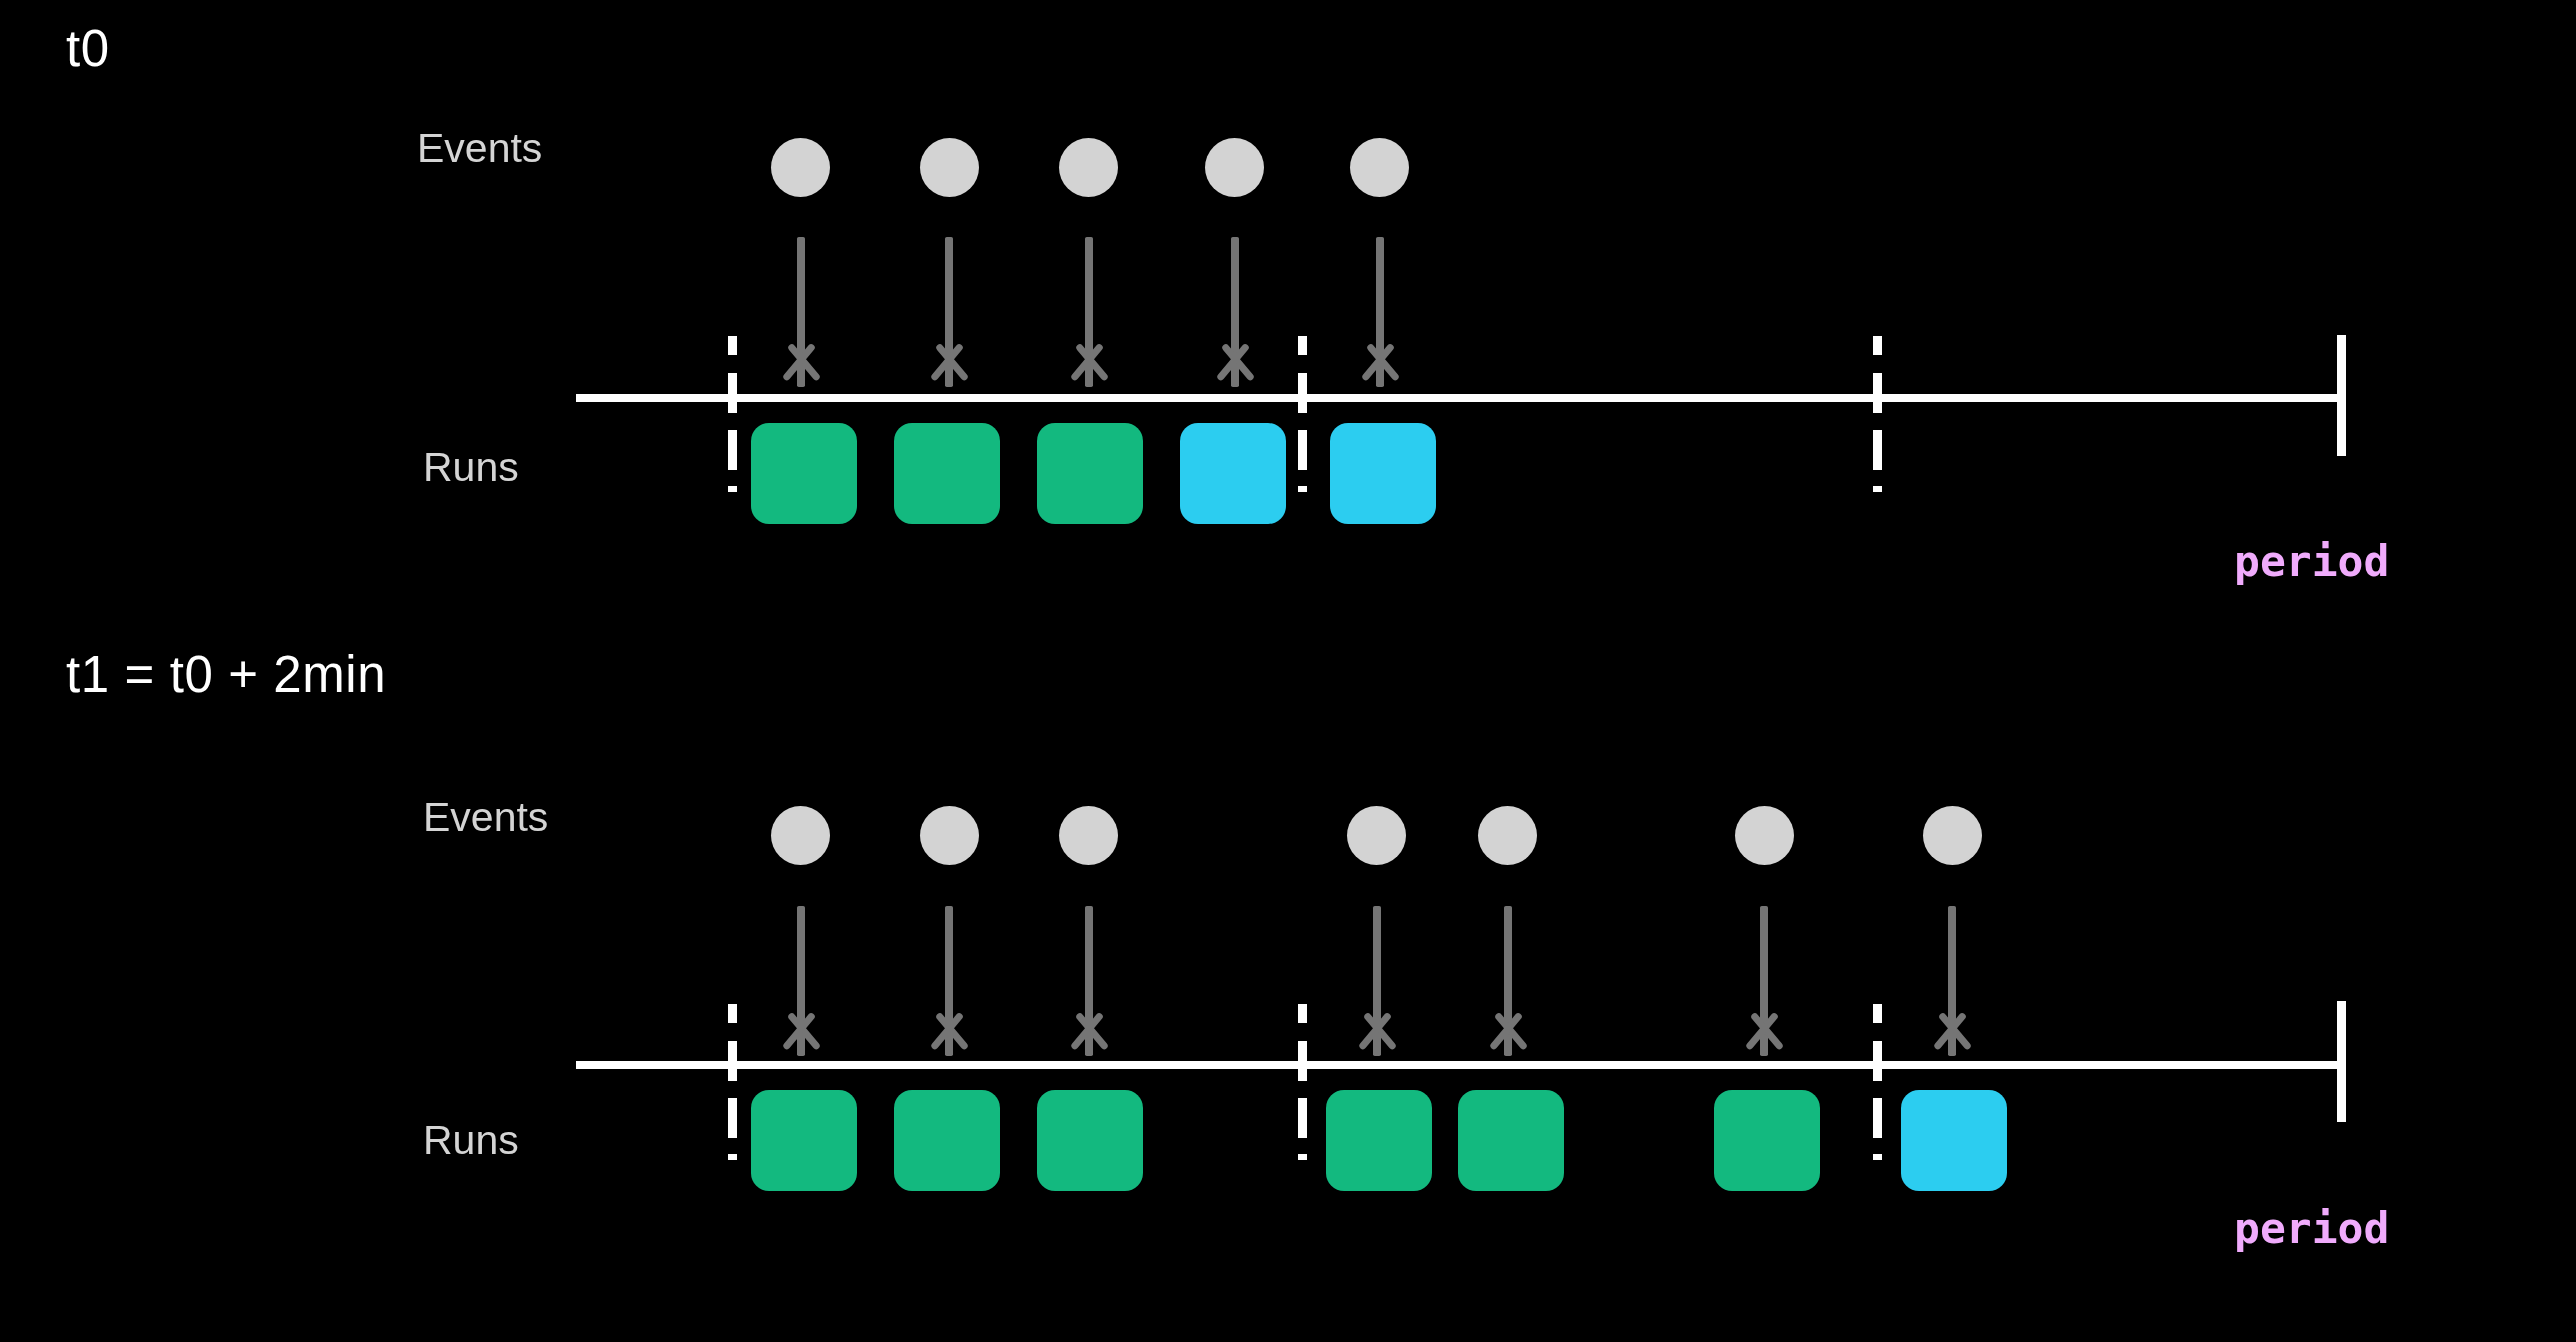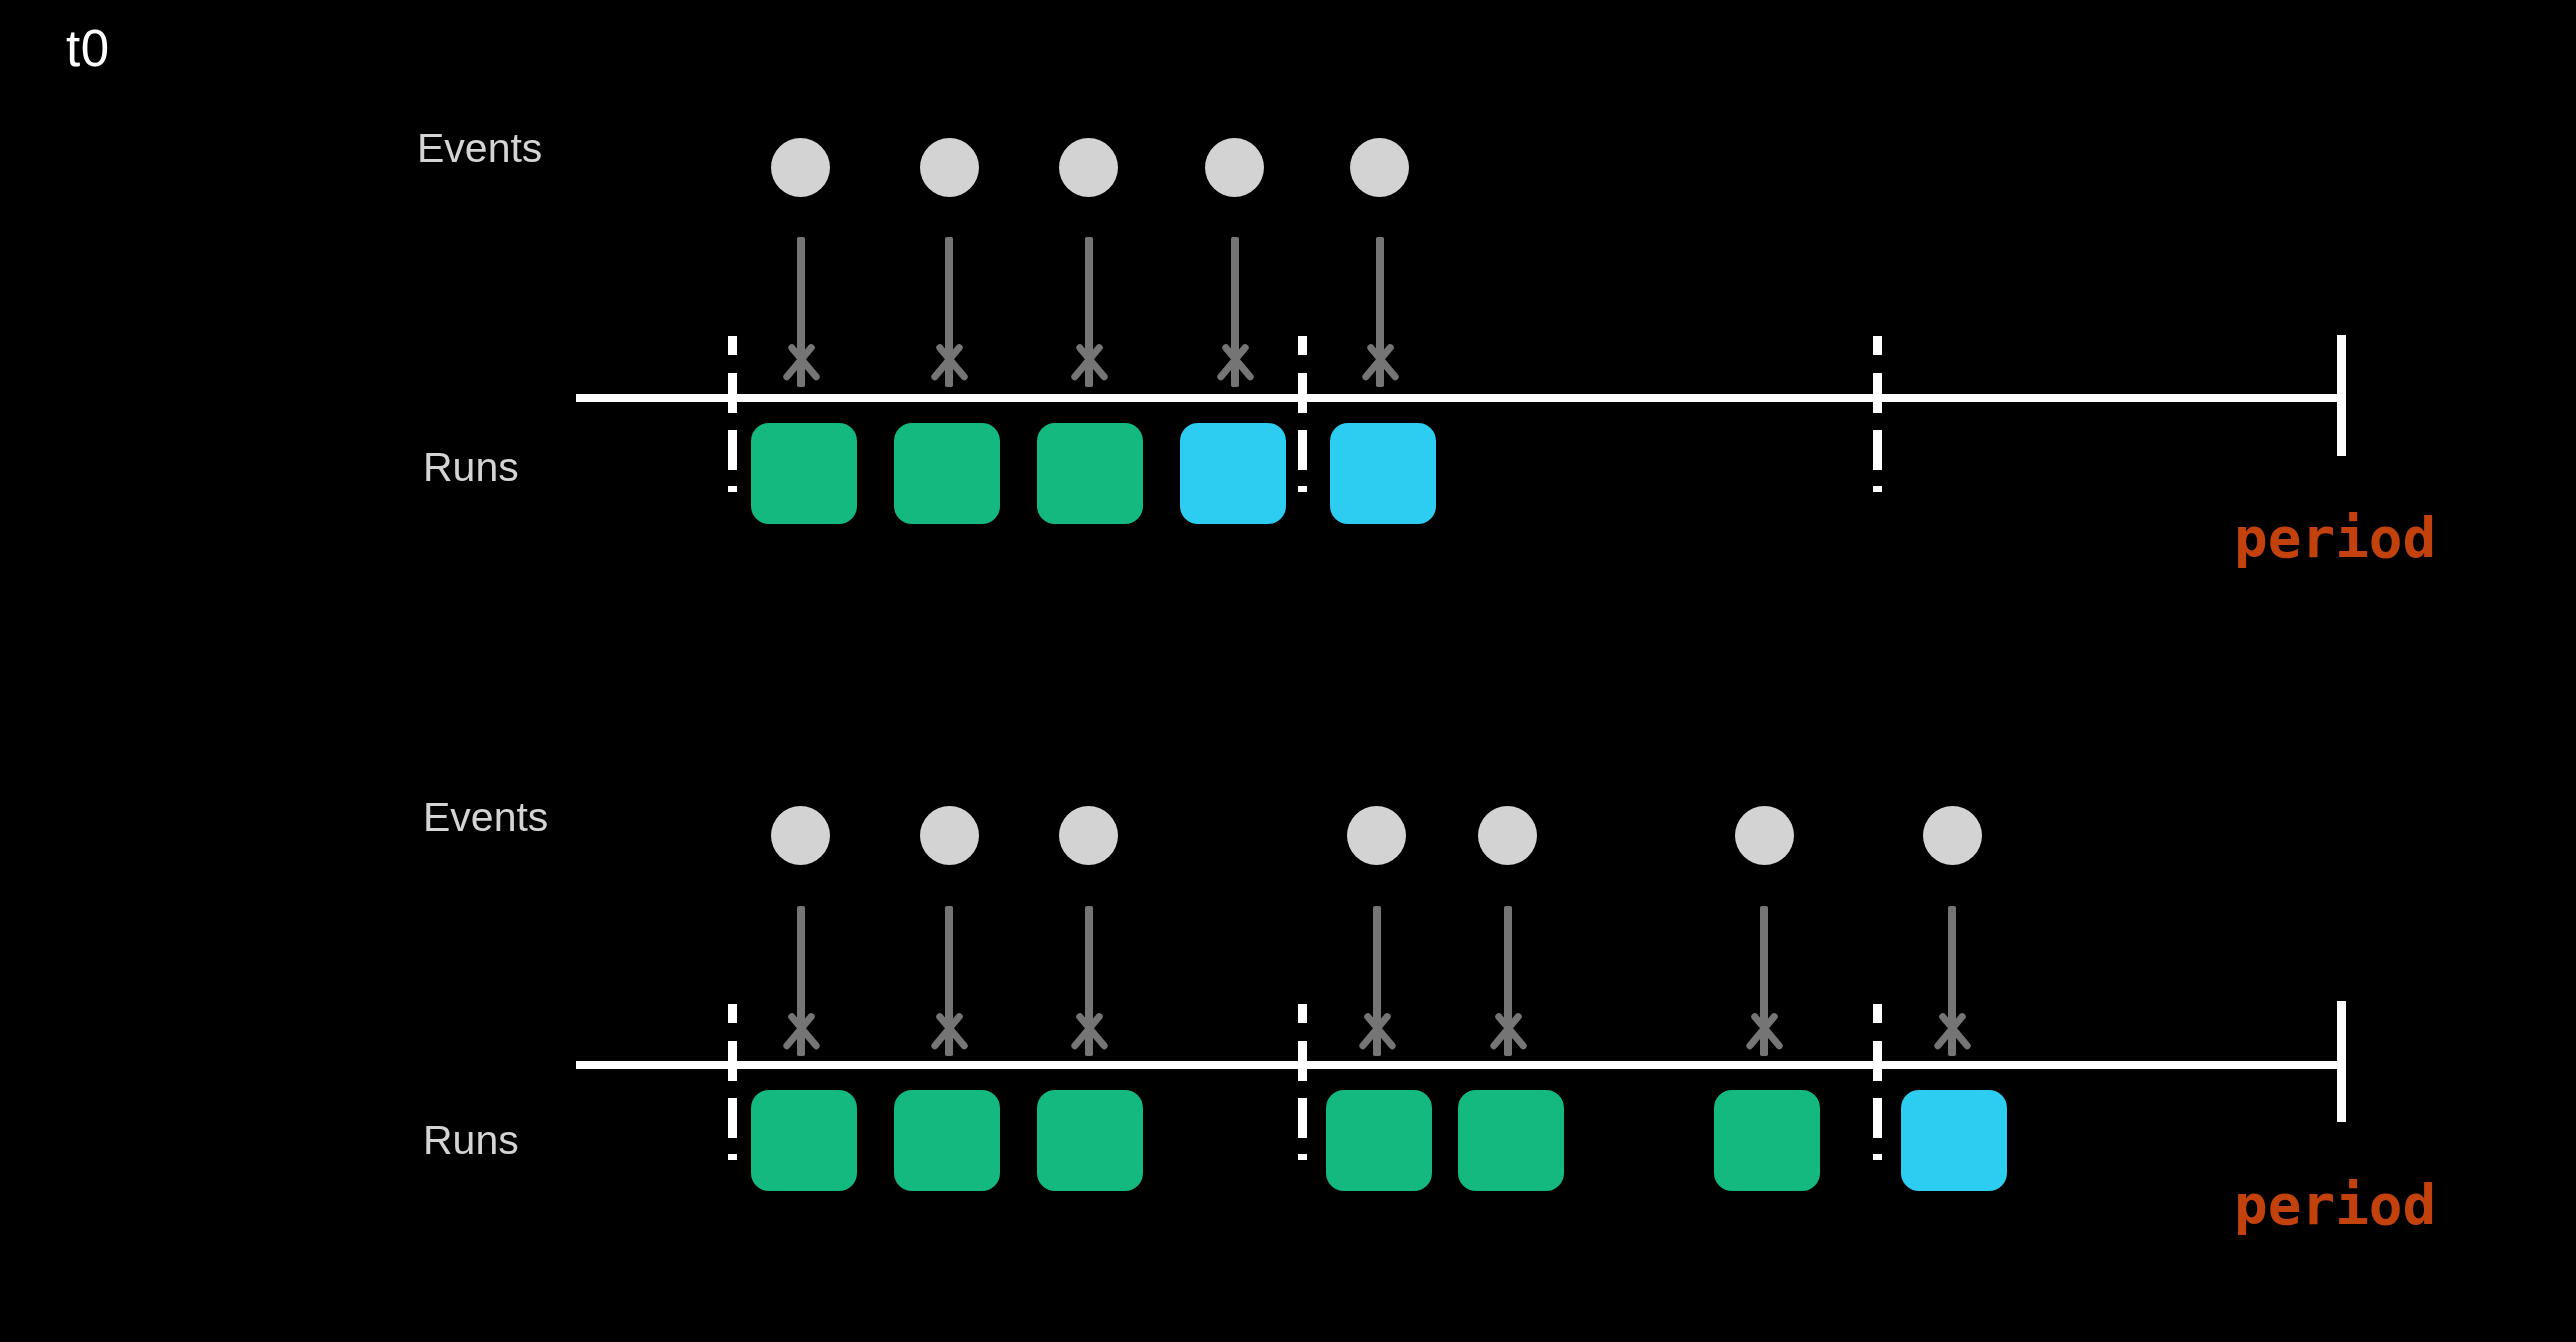--- a/index.html
+++ b/index.html
@@ -4,22 +4,22 @@
 <style>
   html,body{margin:0;padding:0;background:#000;}
   body{width:2576px;height:1343px;position:relative;overflow:hidden;
        font-family:"Liberation Sans", sans-serif;}
   .stage{position:absolute;inset:0;}
 
   .title{position:absolute;color:#ffffff;font-size:51px;letter-spacing:0.6px;
          white-space:nowrap;line-height:1;}
   .axis-label{position:absolute;color:#d4d4d4;font-size:41px;white-space:nowrap;
               line-height:1;}
-  .period-label{position:absolute;color:#c2410c;font-size:56px;font-weight:bold;
-                font-family:"DejaVu Sans Mono", monospace;white-space:nowrap;line-height:1;}
+  .period-label{position:absolute;color:#f0abfc;font-size:43px;font-weight:bold;
+                font-family:"DejaVu Sans Mono", monospace;white-space:nowrap;line-height:1;margin-top:30px;}
 
   .timeline{position:absolute;background:#ffffff;height:7.8px;}
   .endtick{position:absolute;background:#ffffff;width:8.5px;}
 
   .event-dot{position:absolute;background:#d3d3d3;border-radius:50%;
              width:59px;height:59px;}
 
   .arrow{position:absolute;width:0;}
   .arrow .shaft{position:absolute;left:-3.6px;top:0;width:7.2px;background:#757575;border-radius:1.8px;}
   .arrow .head{position:absolute;left:-25px;width:51px;height:51px;}
@@ -99,20 +99,21 @@
           <span class="r" style="background: rgb(117, 117, 117);"></span>
         </div>
       </div>
       <div class="run-box" style="left: 751px; top: 423px; width: 106px; height: 101px; background: rgb(19, 185, 127);"></div>
       <div class="run-box" style="left: 894px; top: 423px; width: 106px; height: 101px; background: rgb(19, 185, 127);"></div>
       <div class="run-box" style="left: 1037px; top: 423px; width: 106px; height: 101px; background: rgb(19, 185, 127);"></div>
       <div class="run-box" style="left: 1180px; top: 423px; width: 106px; height: 101px; background: rgb(44, 205, 240);"></div>
       <div class="run-box" style="left: 1330px; top: 423px; width: 106px; height: 101px; background: rgb(44, 205, 240);"></div>
     </div>
     <div style="position: absolute; left: 0px; top: 0px; width: 100%; height: 100%;">
+      <div class="title" style="left: 66px; top: 649px;">t1 = t0 + 2min</div>
       <div class="axis-label" style="left: 423px; top: 797px;">Events</div>
       <div class="axis-label" style="left: 423px; top: 1120px;">Runs</div>
       <div class="timeline" style="left: 576px; top: 1061px; width: 1761px; background: rgb(255, 255, 255);"></div>
       <div class="endtick" style="left: 2337px; top: 1001px; height: 121px; background: rgb(255, 255, 255);"></div>
       <div class="period-label" style="left: 2234px; top: 1177px;">period</div>
       <div style="position: absolute; left: 728px; top: 1004px; width: 9px; height: 118px;">
         <div style="position: absolute; left: 0px; top: 0px; width: 9px; height: 19.3px; background: rgb(255, 255, 255);"></div>
         <div style="position: absolute; left: 0px; top: 37px; width: 9px; height: 40px; background: rgb(255, 255, 255);"></div>
         <div style="position: absolute; left: 0px; top: 94px; width: 9px; height: 40px; background: rgb(255, 255, 255);"></div>
         <div style="position: absolute; left: 0px; top: 150px; width: 9px; height: 6px; background: rgb(255, 255, 255);"></div>

